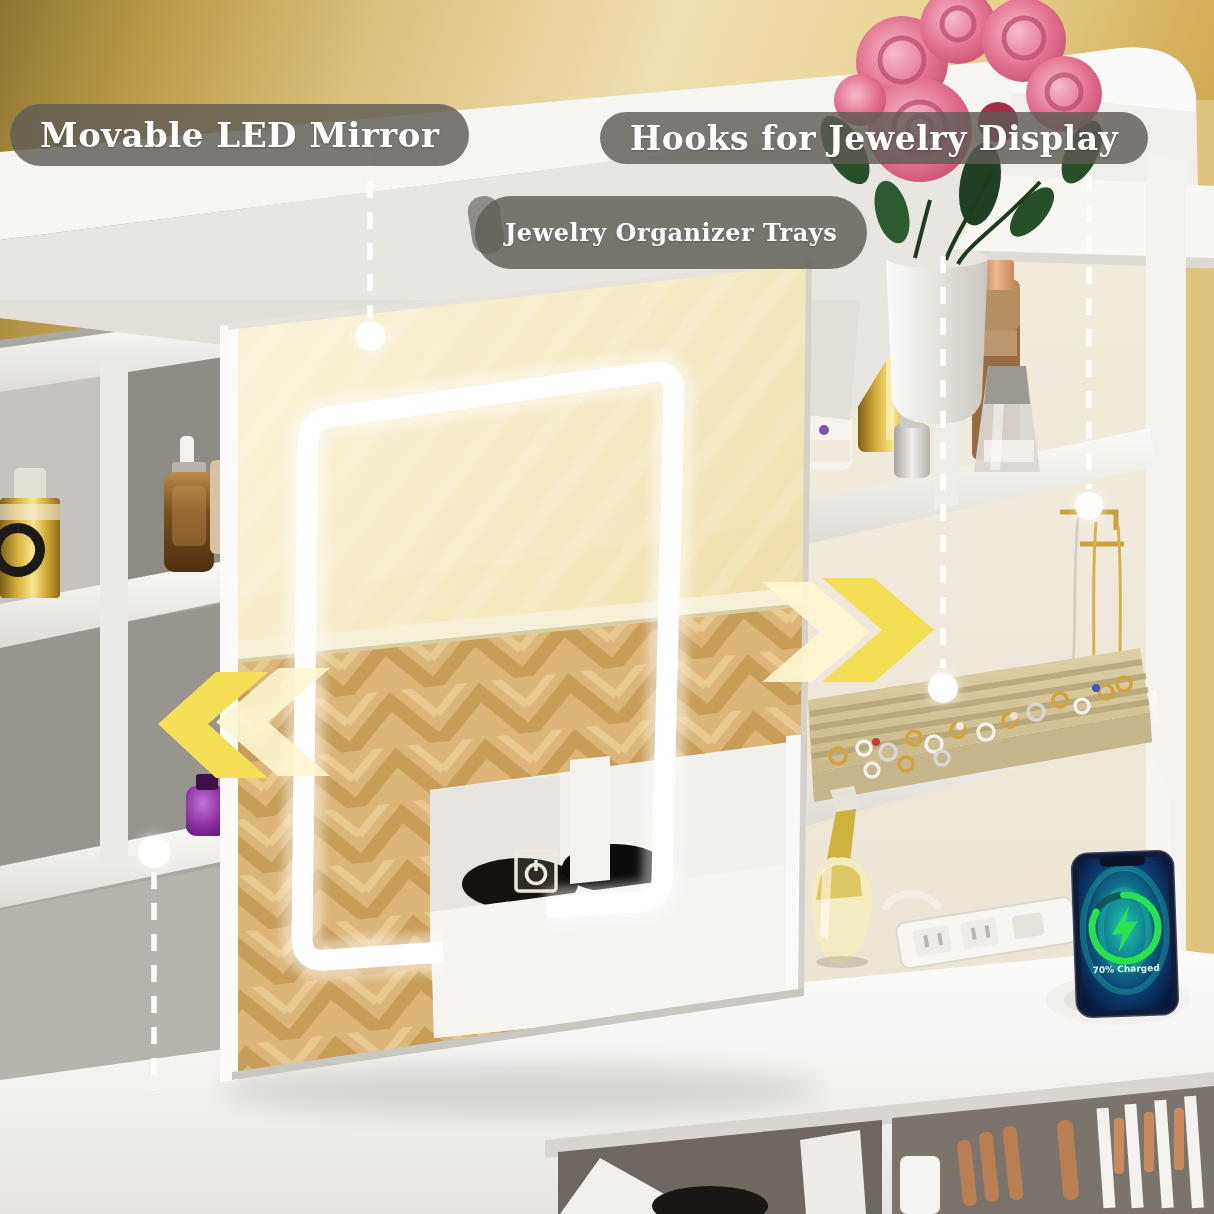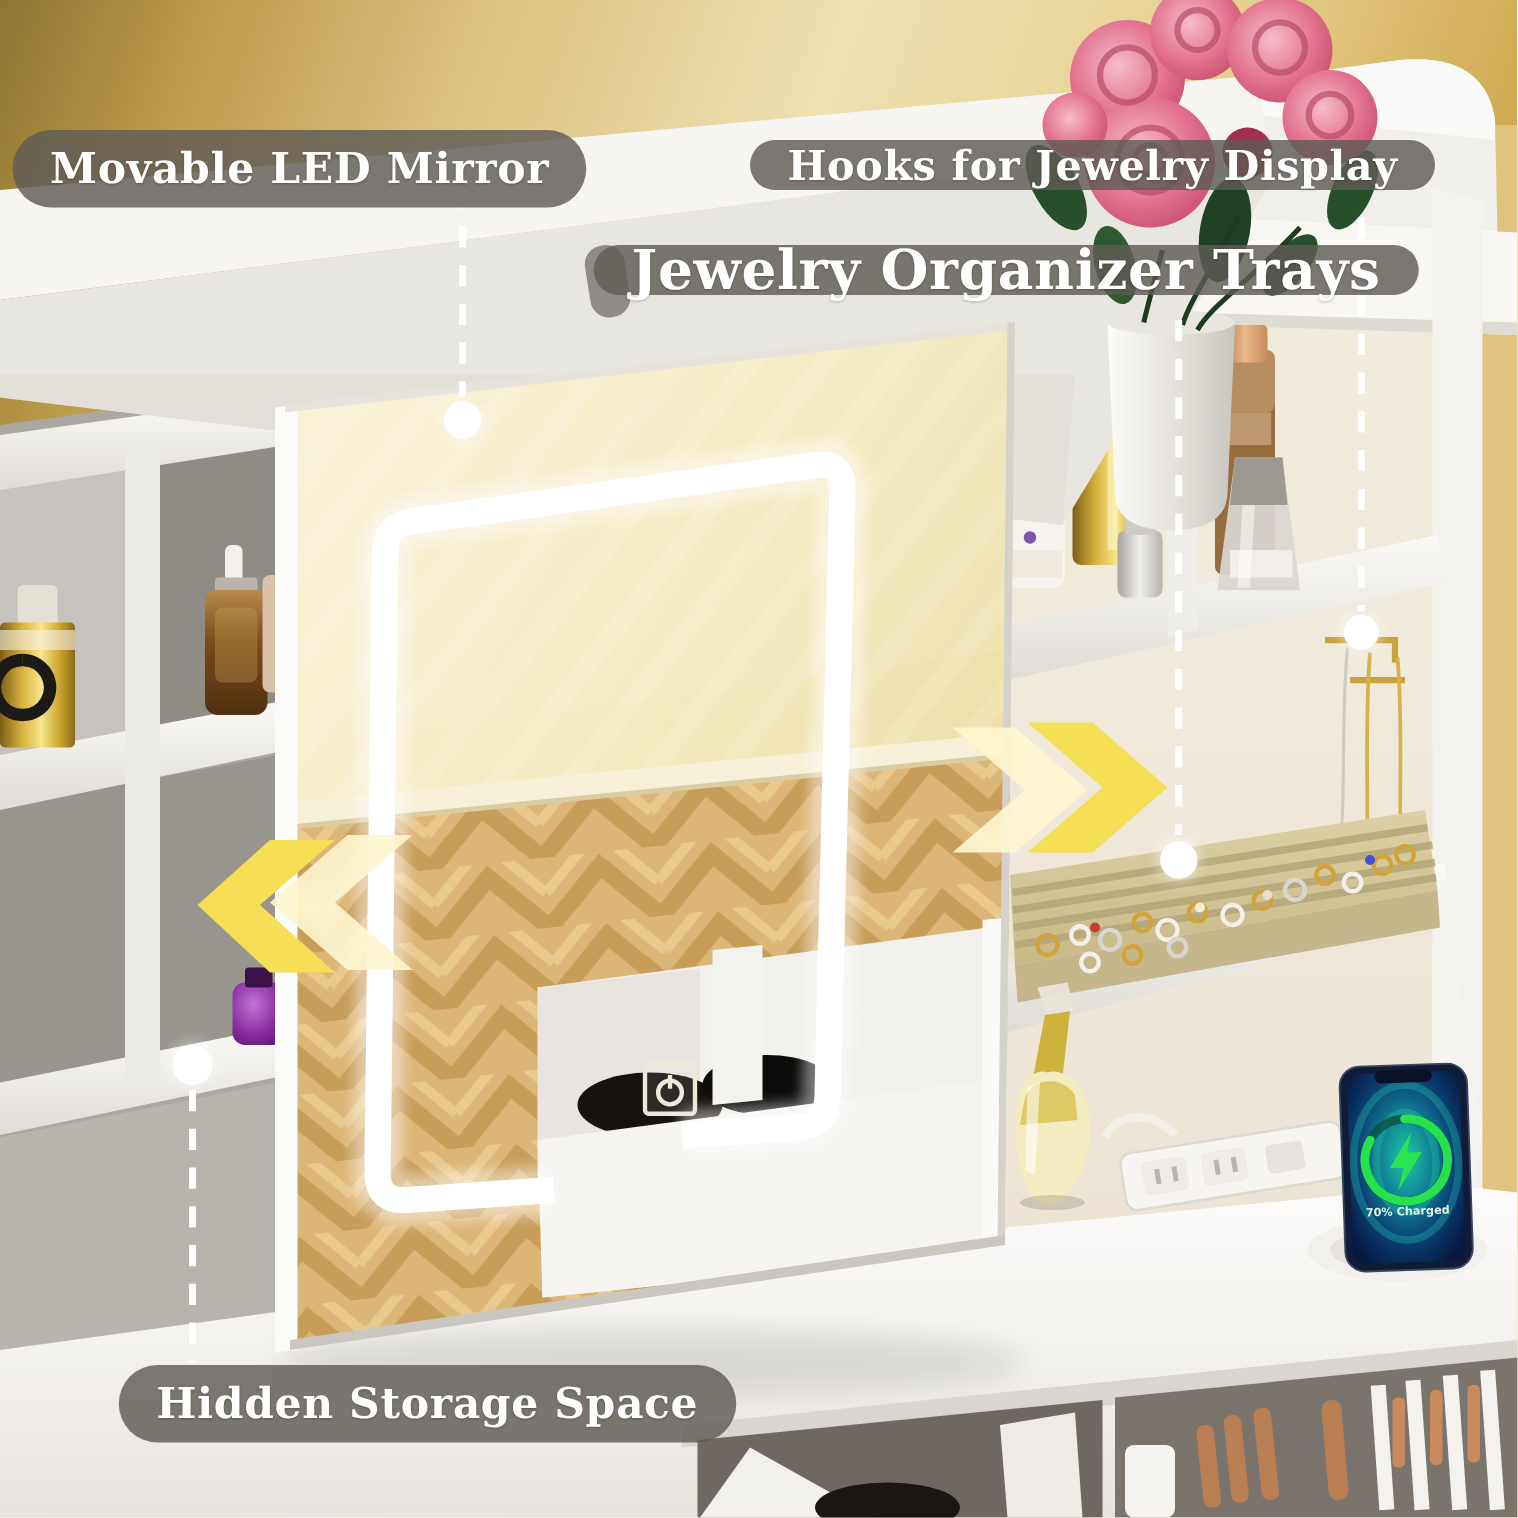--- a/index.html
+++ b/index.html
@@ -5,22 +5,22 @@
   html,body{margin:0;padding:0;background:#ffffff;}
   .scene{position:relative;width:1214px;height:1214px;overflow:hidden;
          font-family:"DejaVu Serif","Liberation Serif",serif;}
   .scene svg{position:absolute;left:0;top:0;}
   .pill{position:absolute;display:flex;align-items:center;justify-content:center;
         height:62px;padding:0 30px;border-radius:999px;
         background:rgba(95,92,86,0.82);color:#ffffff;font-weight:700;
         font-size:34px;letter-spacing:0.5px;white-space:nowrap;
         text-shadow:0 1px 2px rgba(0,0,0,0.25);}
   .pill-mirror {left:10px;  top:84px;margin-top:20px;}
-  .pill-hooks  {left:600px; top:112px; height:40px; font-size:33px;}
-  .pill-trays  {left:475px; top:196px; height:40px; font-size:44px;}
+  .pill-hooks  {left:600px; top:112px; height:52px; font-size:33px;}
+  .pill-trays  {left:475px; top:196px; height:73px; font-size:24px;}
   .pill-storage{left:95px;  top:1092px;}
 </style>
 </head>
 <body>
 
 <div class="scene">
 
 <svg width="1214" height="1214" viewBox="0 0 1214 1214">
   <defs>
     <linearGradient id="wallG" gradientUnits="userSpaceOnUse" x1="0" y1="0" x2="1214" y2="430">
@@ -419,15 +419,14 @@
     <circle cx="943" cy="688" r="17" opacity="0.5" filter="url(#soft)"></circle>
     <circle cx="943" cy="688" r="15"></circle>
     <circle cx="154" cy="852" r="18" opacity="0.5" filter="url(#soft)"></circle>
     <circle cx="154" cy="852" r="16"></circle>
   </g>
 </svg>
 
 <div class="pill pill-mirror">Movable LED Mirror</div>
 <div class="pill pill-hooks">Hooks for Jewelry Display</div>
 <div class="pill pill-trays">Jewelry Organizer Trays</div>
-<div class="pill pill-storage">Hidden Storage Space</div>
 
 </div>
 
 </body></html>

